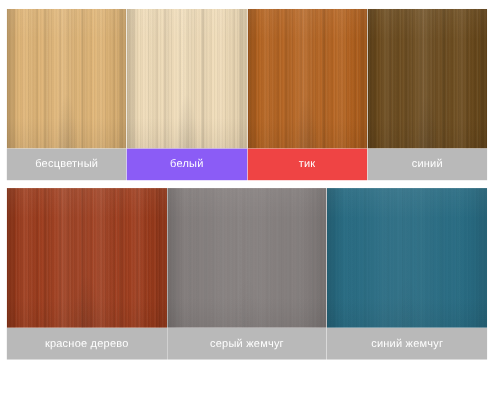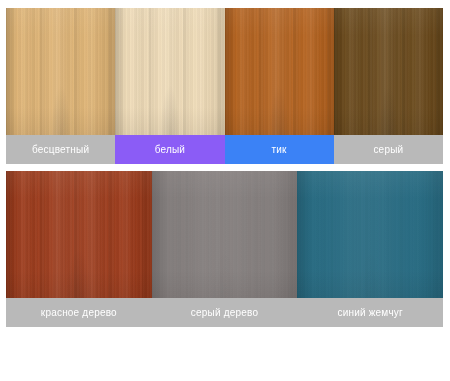--- a/index.html
+++ b/index.html
@@ -170,35 +170,35 @@
     </div>
 
     <div class="swatch-cell">
       <div class="panel">
         <div class="panel-base" style="background: rgb(181, 99, 31);"></div>
         <div class="grain-broad"></div>
         <div class="grain-fine"></div>
         <div class="panel-figure"></div>
         <div class="panel-shade"></div>
       </div>
-      <div class="caption-bar" style="background: #3b82f6; color: rgb(255, 255, 255);">
+      <div class="caption-bar" style="background: #ef4444; color: rgb(255, 255, 255);">
         <span class="caption-text">тик</span>
       </div>
     </div>
 
     <div class="swatch-cell">
       <div class="panel">
         <div class="panel-base" style="background: rgb(107, 74, 28);"></div>
         <div class="grain-broad"></div>
         <div class="grain-fine"></div>
         <div class="panel-figure"></div>
         <div class="panel-shade"></div>
       </div>
       <div class="caption-bar" style="background: rgb(185, 185, 185); color: rgb(255, 255, 255);">
-        <span class="caption-text">серый</span>
+        <span class="caption-text">синий</span>
       </div>
     </div>
 
   </div>
 
   <div class="swatch-row">
 
     <div class="swatch-cell">
       <div class="panel">
         <div class="panel-base" style="background: rgb(158, 60, 28);"></div>
@@ -215,21 +215,21 @@
 
     <div class="swatch-cell flat">
       <div class="panel">
         <div class="panel-base" style="background: rgb(131, 125, 124);"></div>
         <div class="grain-broad"></div>
         <div class="grain-fine"></div>
         <div class="panel-figure"></div>
         <div class="panel-shade"></div>
       </div>
       <div class="caption-bar" style="background: rgb(185, 185, 185); color: rgb(255, 255, 255);">
-        <span class="caption-text">серый дерево</span>
+        <span class="caption-text">серый жемчуг</span>
       </div>
     </div>
 
     <div class="swatch-cell flat">
       <div class="panel">
         <div class="panel-base" style="background: rgb(40, 107, 130);"></div>
         <div class="grain-broad"></div>
         <div class="grain-fine"></div>
         <div class="panel-figure"></div>
         <div class="panel-shade"></div>

